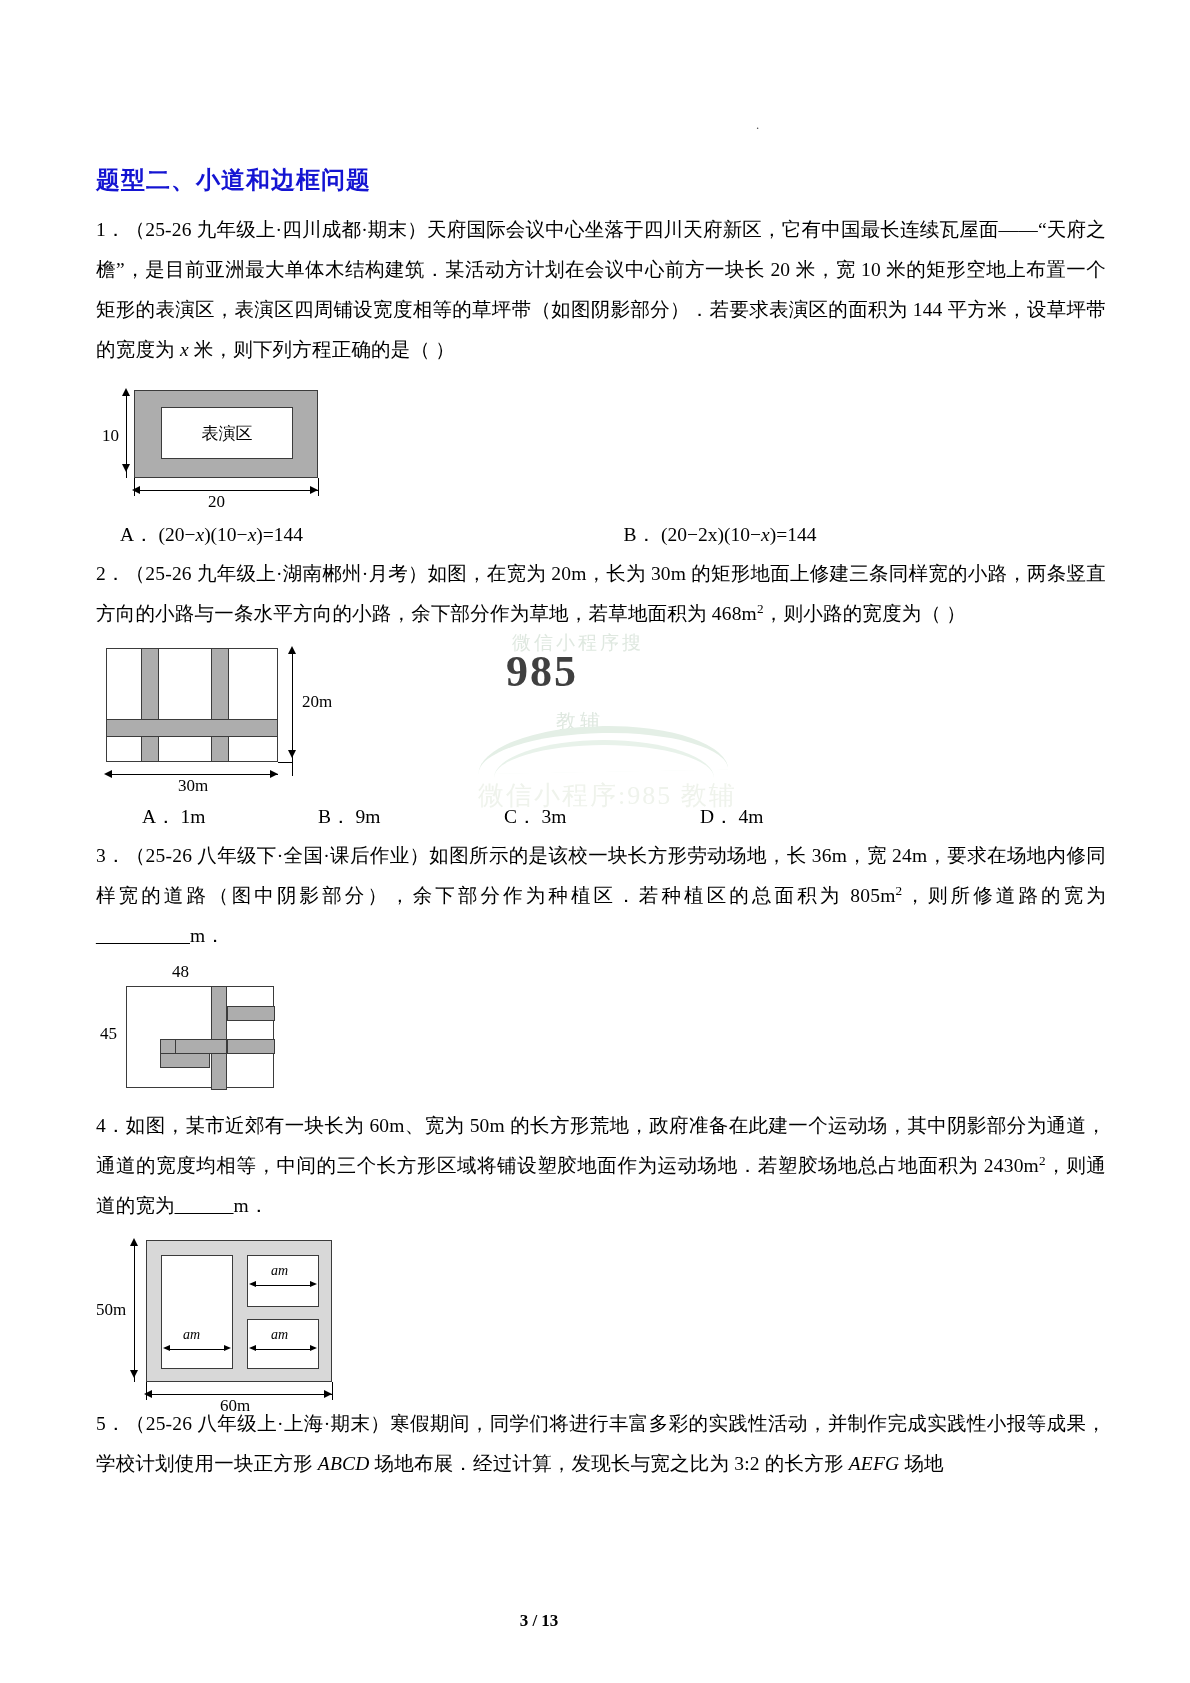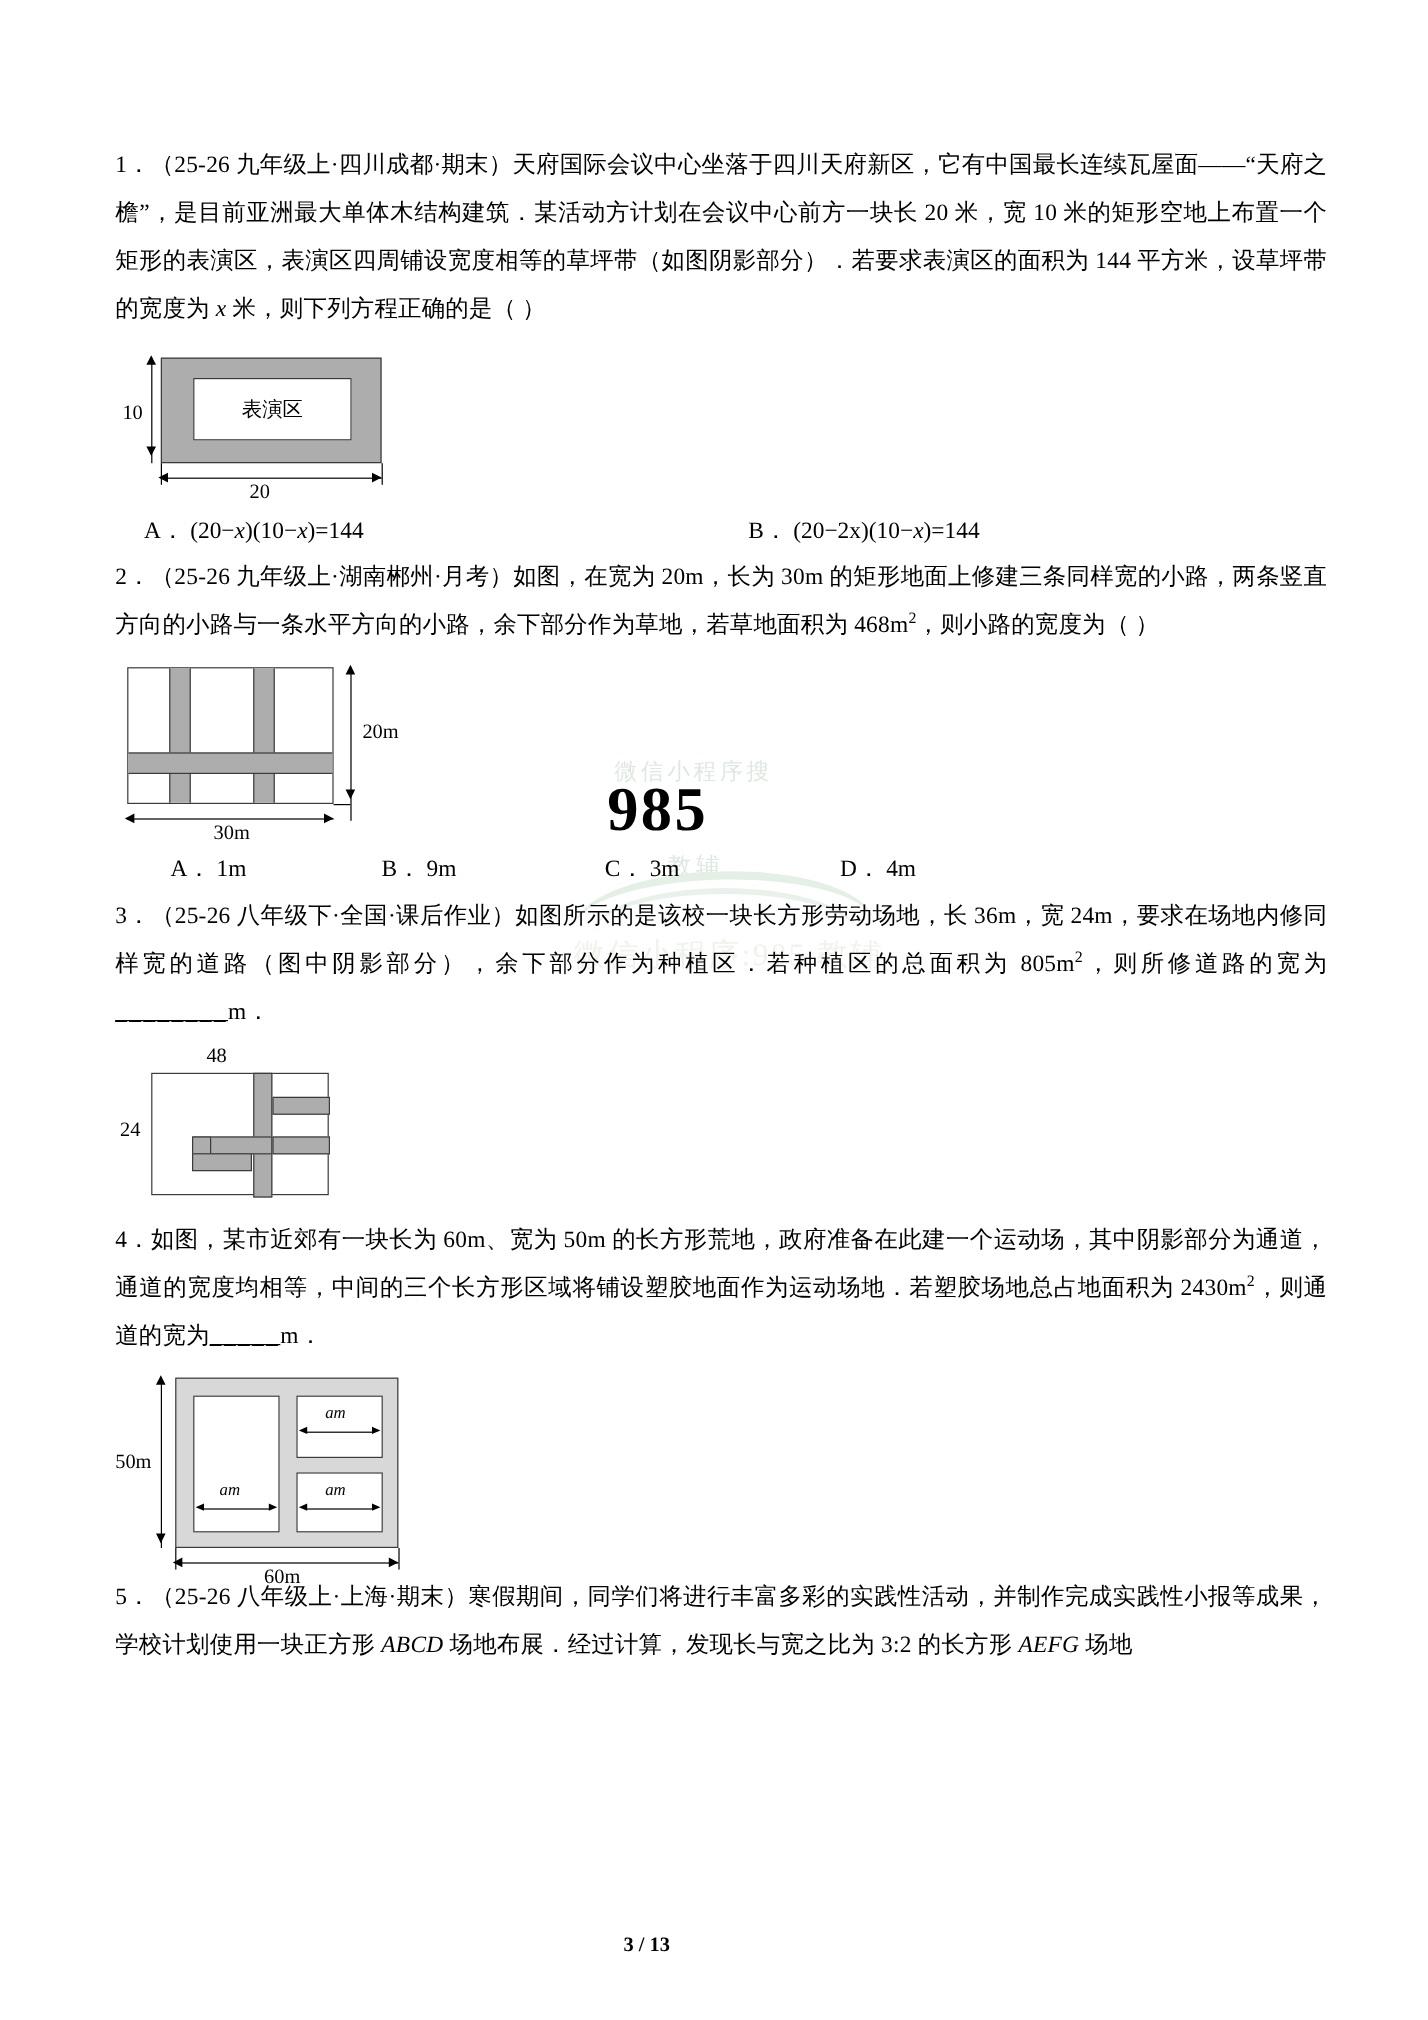--- a/index.html
+++ b/index.html
@@ -178,21 +178,21 @@
     pointer-events: none;
     user-select: none;
   }
   .wm-top {
     position: absolute; left: 42px; top: 0px;
     font-size: 19px; color: #dfe8e0; letter-spacing: 3px;
     font-family: "Liberation Sans", sans-serif;
   }
   .wm-985 {
     position: absolute; left: 36px; top: 16px;
-    font-size: 52px; font-weight: bold; color: #000000;
+    font-size: 44px; font-weight: bold; color: #404040;
     font-family: "Liberation Serif", serif; letter-spacing: 2px;
   }
   .wm-jf {
     position: absolute; left: 86px; top: 78px;
     font-size: 20px; color: #dfe8e0; letter-spacing: 4px;
     font-family: "Liberation Sans", sans-serif;
   }
   .wm-book {
     position: absolute; left: 8px; top: 96px;
     width: 250px; height: 46px;
@@ -234,20 +234,21 @@
     <div class="wm-top">微信小程序搜</div>
     <div class="wm-985">985</div>
     <div class="wm-jf">教辅</div>
     <div class="wm-book"></div>
     <div class="wm-book2"></div>
     <div class="wm-line">微信小程序:985 教辅</div>
   </div>
 
   <div class="content">
 
+    <div class="section-title">题型二、小道和边框问题</div>
 
     <div class="q"><span class="num">1</span>．<span>（25-26 九年级上·四川成都·期末）</span><span>天府国际会议中心坐落于四川天府新区，它有中国最长连续瓦屋面</span><span>——“天府之檐”，是目前亚洲最大单体木结构建筑．某活动方计划在会议中心前方一块长 20 米，宽 10 米的</span><span>矩形空地上布置一个矩形的表演区，表演区四周铺设宽度相等的草坪带（如图阴影部分）．若要求表演区的</span><span>面积为 144 平方米，设草坪带的宽度为 <i>x</i> 米，则下列方程正确的是（   ）</span></div>
 
     <div class="fig fig1">
       <div class="f1-label10">10</div>
       <div class="f1-vaxis"></div>
       <div class="f1-varrow up"></div>
       <div class="f1-varrow dn"></div>
       <div class="f1-outer">
         <div class="f1-inner">表演区</div>
@@ -293,21 +294,21 @@
         <div class="o2"><span>B．</span>&nbsp;<span>9m</span></div>
         <div class="o3"><span>C．</span>&nbsp;<span>3m</span></div>
         <div class="o4"><span>D．</span>&nbsp;<span>4m</span></div>
       </div>
     </div>
 
     <div class="q"><span class="num">3</span>．<span>（25-26 八年级下·全国·课后作业）</span><span>如图所示的是该校一块长方形劳动场地，长 36m，宽 24m，要求在场</span><span>地内修同样宽的道路（图中阴影部分），余下部分作为种植区．若种植区的总面积为 805m</span><sup>2</sup><span>，则所修道路的</span><span>宽为</span><span class="blank-ul">________</span><span>m．</span></div>
 
     <div class="fig fig3">
       <div class="f3-lab36">48</div>
-      <div class="f3-lab24">24</div>
+      <div class="f3-lab24">45</div>
       <div class="f3-box">
         <div class="shade" style="left:84px; top:-1px; width:16px; height:104px;"></div>
         <div class="shade" style="left:100px; top:19px; width:48px; height:15px;"></div>
         <div class="shade" style="left:34px; top:52px; width:66px; height:15px;"></div>
         <div class="shade" style="left:33px; top:52px; width:16px; height:28px;"></div>
         <div class="shade" style="left:33px; top:66px; width:50px; height:15px;"></div>
         <div class="shade" style="left:100px; top:52px; width:48px; height:15px;"></div>
       </div>
     </div>
 

